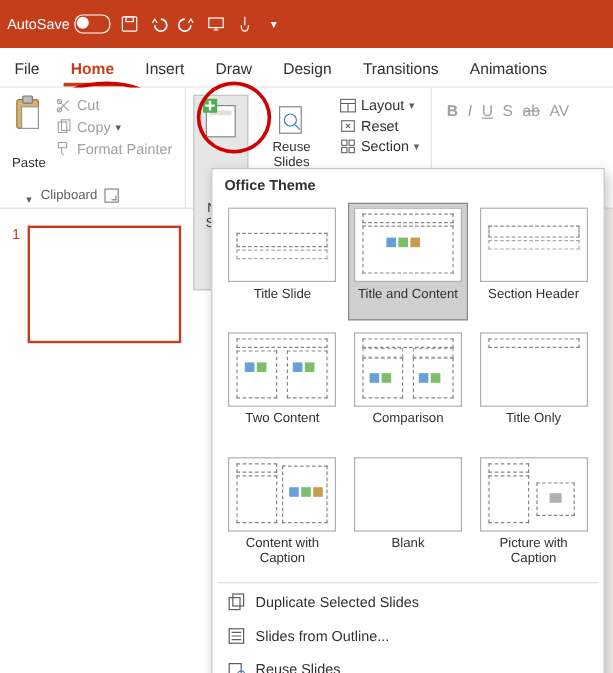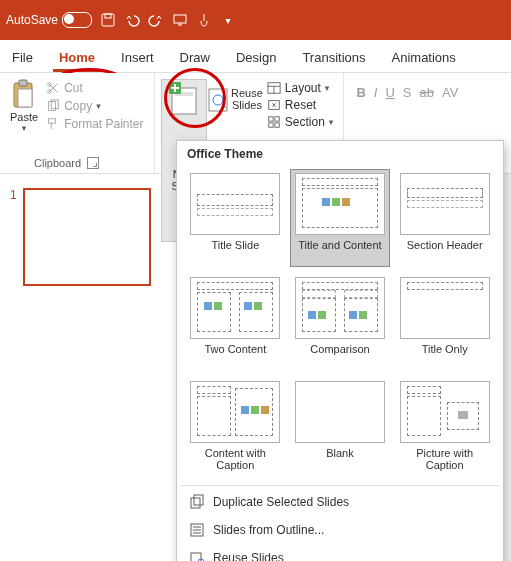--- a/index.html
+++ b/index.html
@@ -60,40 +60,40 @@
     display:flex;
     height: 100px;
     border-bottom:1px solid #e1dfdd;
     position:relative;
   }
   .group {
     display:flex; flex-direction:column; align-items:center; padding:4px 6px 2px 6px;
     border-right:1px solid #e5e5e5;
   }
   .group-label { font-size:11px; color:#605e5c; margin-top:auto; padding:2px 0;}
-  .paste-btn { display:flex; flex-direction:column; align-items:center; padding:2px 4px; cursor:pointer;}
+  .paste-btn { display:flex; flex-direction:column; align-items:center; padding:2px 4px; cursor:pointer;gap:19px;}
   .paste-icon { width:28px; height:32px; }
   .small-row { display:flex; flex-direction:column; gap:4px; padding:4px 4px 0 4px; font-size:12px; color:#a19f9d;}
   .small-row .row { display:flex; align-items:center; gap:4px; cursor:pointer;}
   .newslide-btn {
     display:flex; flex-direction:column; align-items:center; padding:2px 6px;
     background:#e6e6e6; border:1px solid #c8c6c4; cursor:pointer; position:relative;gap:48px;
   }
   .newslide-btn .ns-icon { width:30px; height:36px; margin-bottom:2px;}
   .newslide-label { font-size:11px; line-height:12px; text-align:center;}
   .newslide-circle {
     position:absolute;
     left: 164px; top: 68px;
     width: 56px; height: 54px;
     border: 3px solid #d00000;
     border-radius: 50%;
     pointer-events:none;
     z-index: 50;
   }
-  .reuse-btn { display:flex; flex-direction:row; align-items:center; padding:2px 0; cursor:pointer;}
+  .reuse-btn { display:flex; flex-direction:column; align-items:center; padding:2px 20px; cursor:pointer;}
   .slides-col { display:flex; flex-direction:column; gap:3px; padding:2px 4px; font-size:12px;}
   .slides-col .row { display:flex; align-items:center; gap:4px; cursor:pointer;}
   .font-group { display:flex; align-items:center; gap:8px; padding:8px 6px; color:#a19f9d; font-size:13px;}
   .canvas {
     display:flex;
     height: 400px;
     background:#f3f2f1;
   }
   .thumbs {
     width: 170px;

